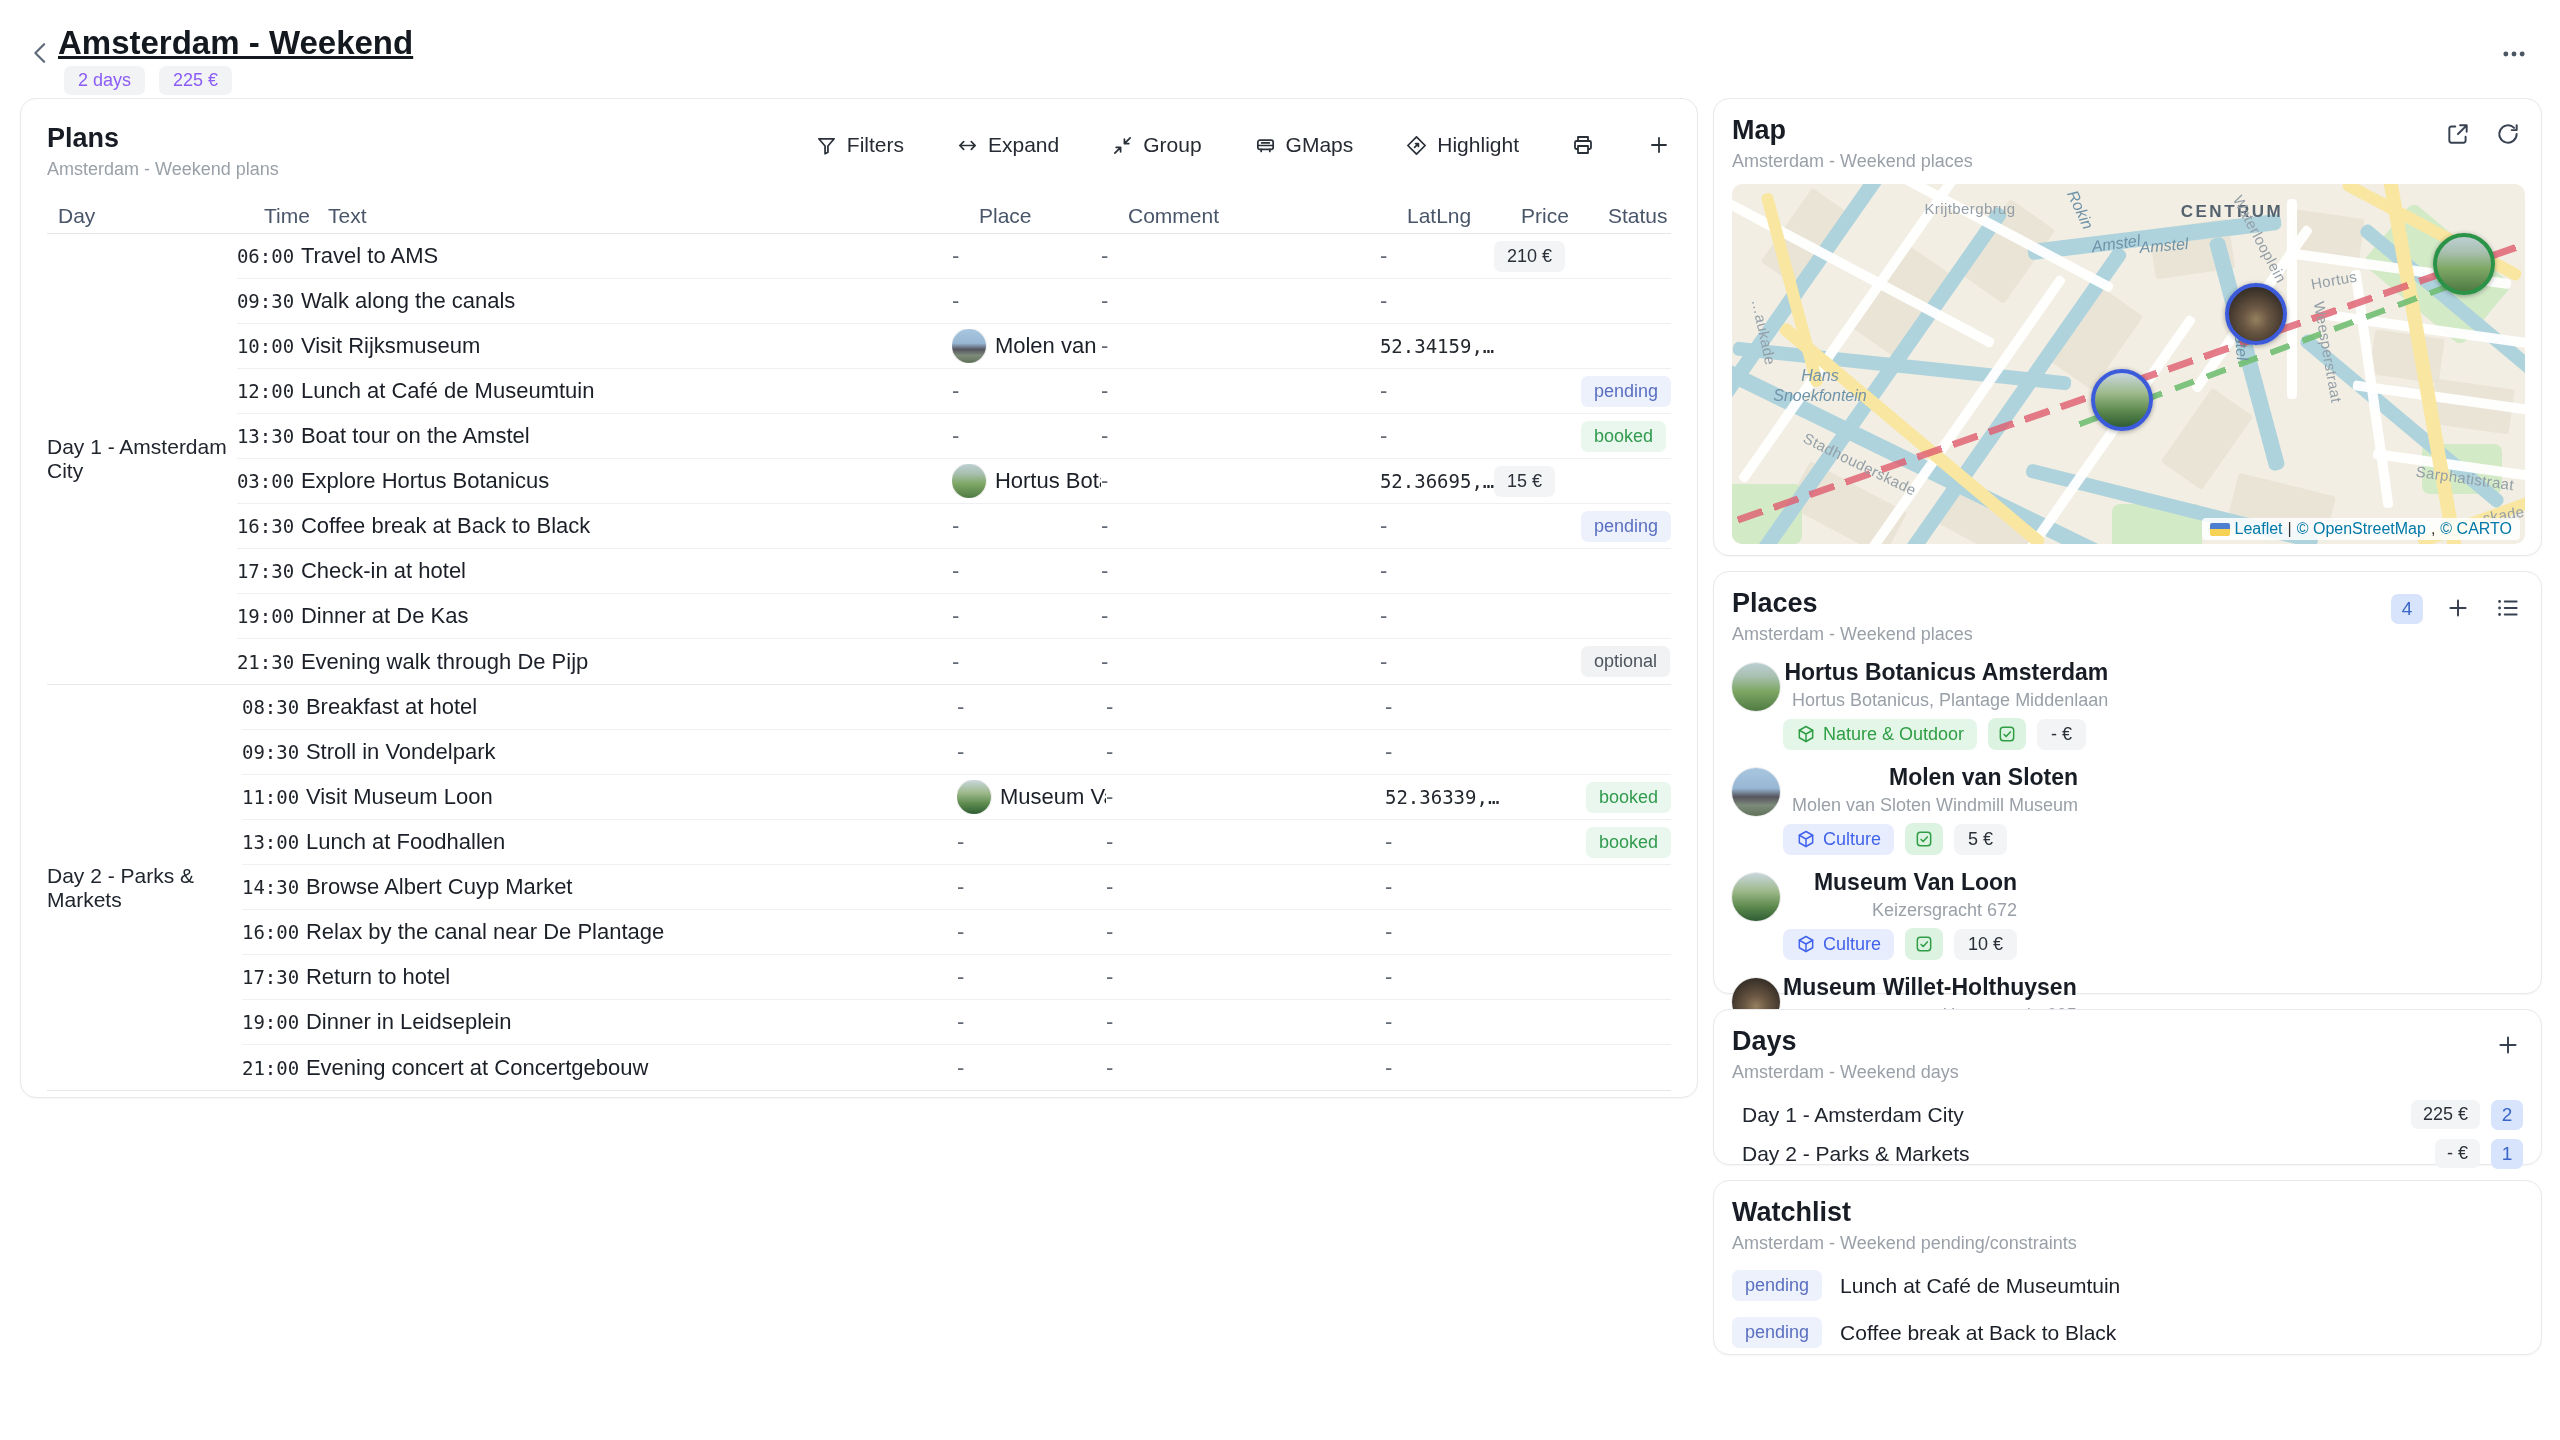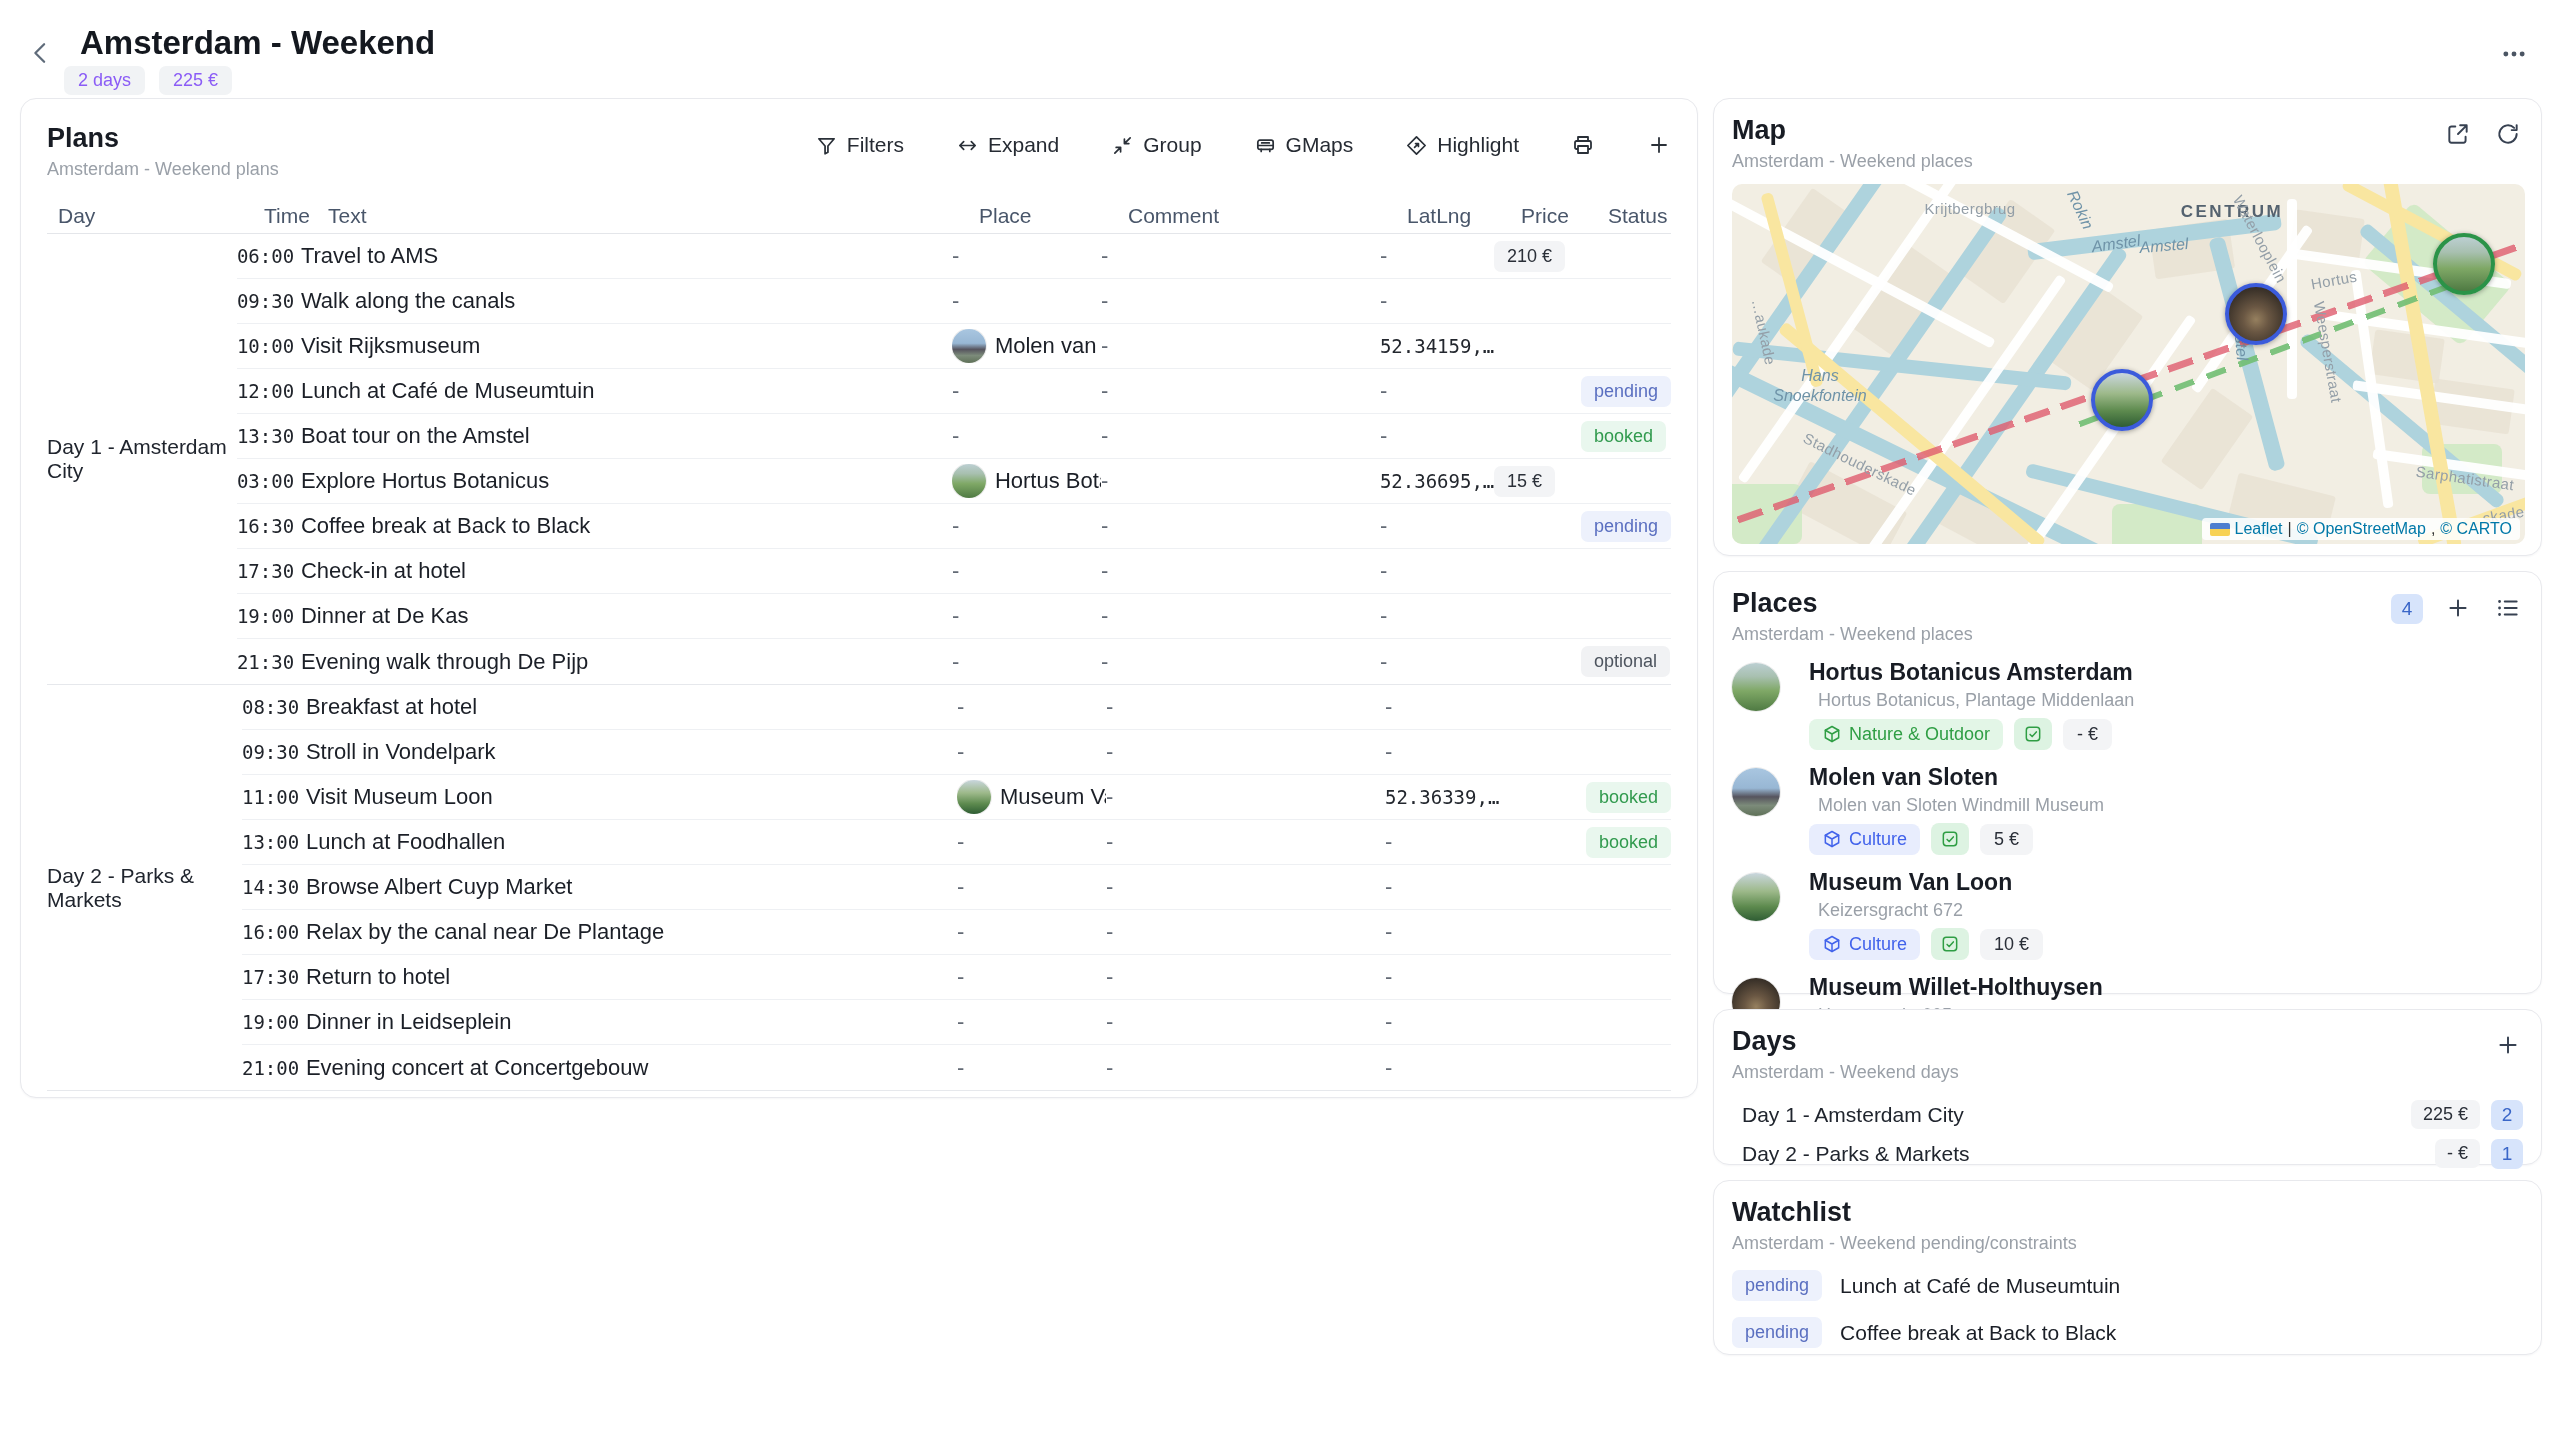--- a/index.html
+++ b/index.html
@@ -4,21 +4,21 @@
 <style>
   * { margin:0; padding:0; box-sizing:border-box; }
   html,body { width:2560px; height:1440px; overflow:hidden; background:#fff;
     font-family:"Liberation Sans", sans-serif; color:#1b1f27; }
   .page { position:relative; width:2560px; height:1440px; }
 
   
   .app-header { position:absolute; left:0; top:0; width:2560px; height:98px; background:#fff; }
   .back-btn { position:absolute; left:26px; top:38px; width:34px; height:34px; color:#5f6b7a; cursor:pointer; }
   .back-btn svg { width:30px; height:30px; }
-  .page-title { position:absolute; left:80px; top:24px; font-size:33px; font-weight:600; color:#14181f; }
+  .page-title { position:absolute; left:58px; top:24px; font-size:33px; font-weight:600; color:#14181f;text-decoration:underline; }
   .title-badges { position:absolute; left:64px; top:66px; display:flex; gap:14px; }
   .hbadge { background:#f1f3f5; color:#8b5cf6; font-size:18px; padding:4px 14px; border-radius:7px; }
   .menu-btn { position:absolute; right:26px; top:40px; width:34px; height:30px; color:#4b5563; cursor:pointer; }
   .menu-btn svg { width:28px; height:28px; }
 
   
   .card { position:absolute; background:#fff; border:1px solid #e8e9ed; border-radius:16px;
     box-shadow:0 1px 2px rgba(20,24,40,.04); }
   .card-title { font-size:27px; font-weight:700; color:#181c24; }
   .card-sub { font-size:18px; color:#9aa0a8; margin-top:5px; }
@@ -94,21 +94,21 @@
     box-shadow:0 1px 5px rgba(0,0,0,.35); z-index:10; transform:translate(-50%,-50%); cursor:pointer; }
   .attribution { position:absolute; right:5px; bottom:4px; z-index:12; background:rgba(255,255,255,.85);
     font-size:16px; padding:2px 8px; border-radius:4px; display:flex; align-items:center; gap:5px; color:#333; }
   .attribution a { color:#0078A8; text-decoration:none; cursor:pointer; }
   .ua-flag { display:inline-block; width:20px; height:13px; border-radius:2px; overflow:hidden;
     background:linear-gradient(180deg,#4d7fd0 0 50%,#f7d154 50% 100%); }
 
   
   .places-card { left:1713px; top:571px; width:829px; height:423px; padding:16px 18px; }
   .place-list { margin-top:14px; display:flex; flex-direction:column; gap:14px; }
-  .place-item { display:flex; gap:29px; align-items:flex-start; cursor:pointer; }
+  .place-item { display:flex; gap:3px; align-items:flex-start; cursor:pointer;text-align:right; }
   .p-avatar { width:48px; height:48px; border-radius:50%; flex:none; margin-top:4px; box-shadow:0 0 0 1px rgba(0,0,0,.08); }
   .p-name { font-size:23px; font-weight:600; color:#181c24; }
   .p-sub { font-size:18px; color:#9aa0a8; margin-top:4px;margin-left:9px; }
   .p-tags { display:flex; gap:11px; margin-top:7px; align-items:center; }
   .tag { display:inline-flex; align-items:center; gap:7px; font-size:18px; padding:5px 13px; border-radius:8px; }
   .tag svg { width:20px; height:20px; }
   .tag-blue { background:#e8edfd; color:#4263eb; }
   .tag-green { background:#e3f6e7; color:#2f9e44; }
   .mini-badge { width:38px; height:32px; border-radius:8px; display:inline-flex; align-items:center; justify-content:center; }
   .mini-badge svg { width:20px; height:20px; }

